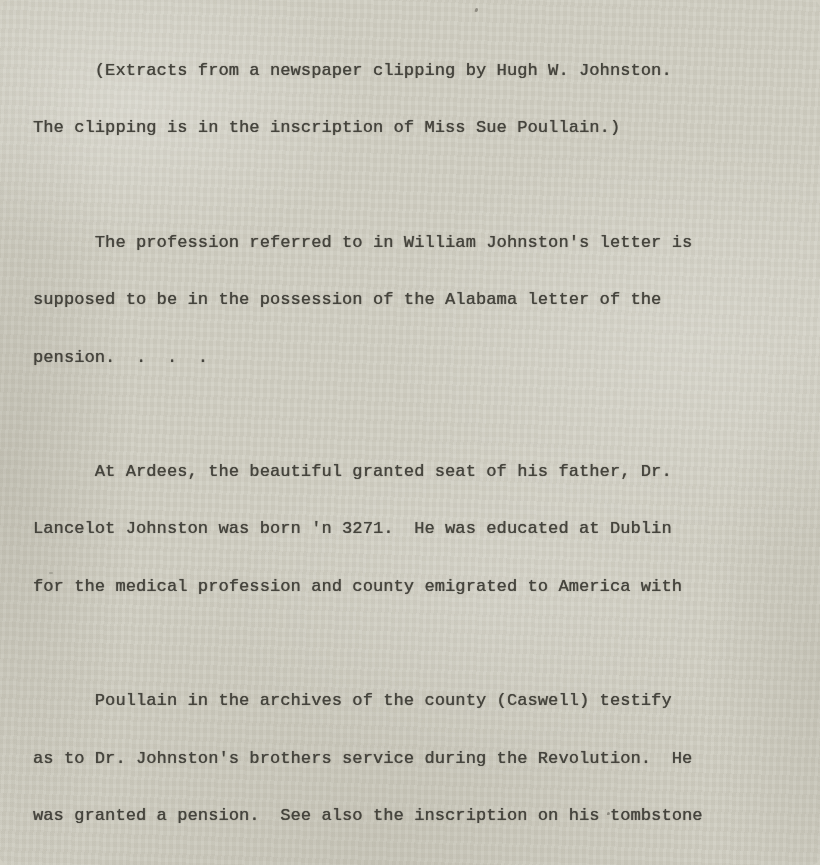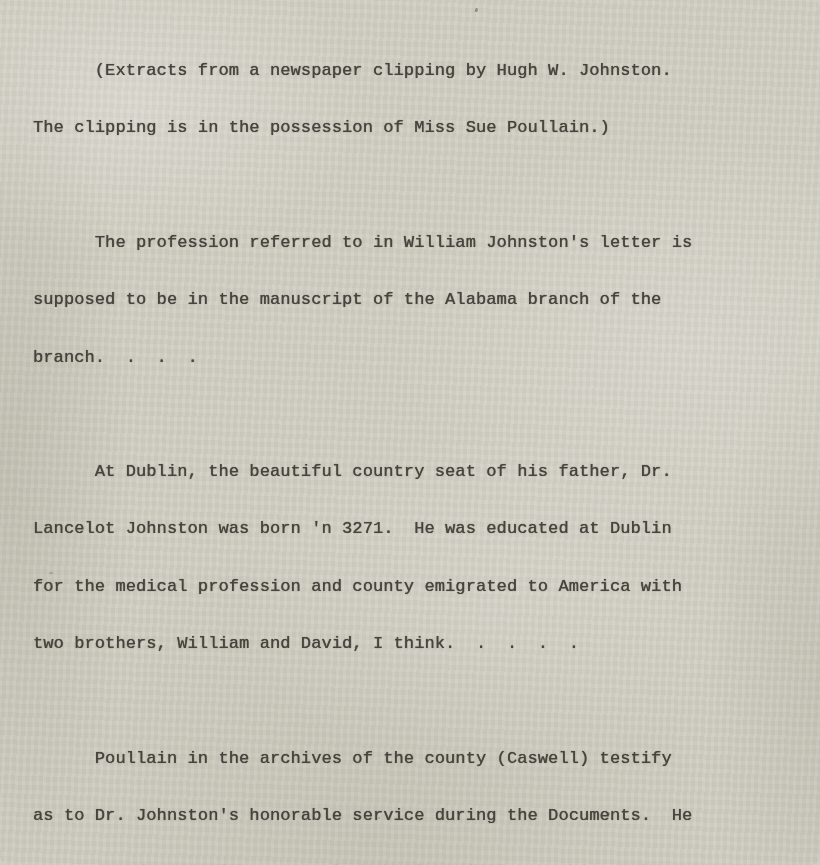--- a/index.html
+++ b/index.html
@@ -64,33 +64,32 @@
 <body>
 
 <div class="paper">
   <div class="speck s1"></div>
   <div class="speck s2"></div>
   <div class="speck s3"></div>
   <div class="speck s4"></div>
 
   <div class="doc">
     <div class="line">      (Extracts from a newspaper clipping by Hugh W. Johnston.</div>
-    <div class="line">The clipping is in the possession of Miss Sue Poullain.)</div>
+    <div class="line">The clipping is in the inscription of Miss Sue Poullain.)</div>
     <div class="line"></div>
     <div class="line">      The profession referred to in William Johnston's letter is</div>
-    <div class="line">supposed to be in the manuscript of the Alabama branch of the</div>
-    <div class="line">branch.  .  .  .</div>
+    <div class="line">supposed to be in the possession of the Alabama letter of the</div>
+    <div class="line">pension.  .  .  .</div>
     <div class="line"></div>
-    <div class="line">      At Dublin, the beautiful country seat of his father, Dr.</div>
+    <div class="line">      At Ardees, the beautiful granted seat of his father, Dr.</div>
     <div class="line">Lancelot Johnston was born 'n 3271.  He was educated at Dublin</div>
     <div class="line">for the medical profession and county emigrated to America with</div>
-    <div class="line">two brothers, William and David, I think.  .  .  .  .</div>
     <div class="line"></div>
     <div class="line">      Poullain in the archives of the county (Caswell) testify</div>
-    <div class="line">as to Dr. Johnston's honorable service during the Documents.  He</div>
+    <div class="line">as to Dr. Johnston's brothers service during the Revolution.  He</div>
     <div class="line">was granted a pension.  See also the inscription on his tombstone</div>
     
     
     
     
     
     
     
     
     

